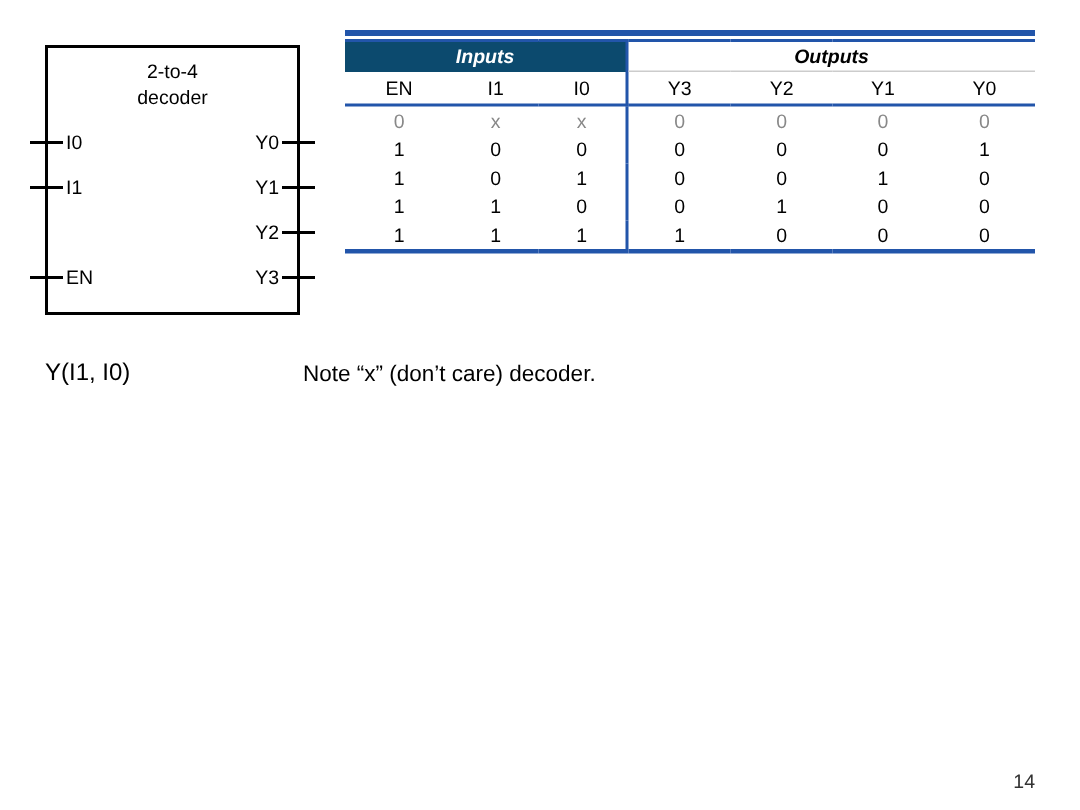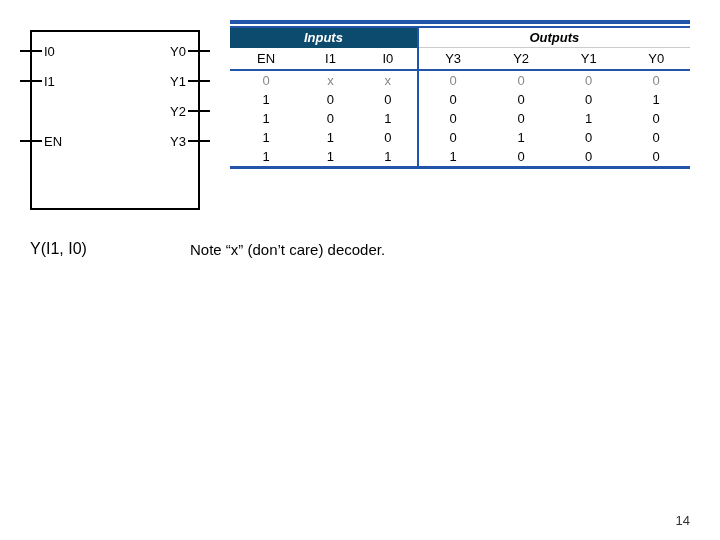--- a/index.html
+++ b/index.html
@@ -100,21 +100,21 @@
       width: 100%;
       margin-bottom: 2px;
     }
 
     
     .bottom-section {
       display: flex;
       flex-direction: row;
       margin-top: 30px;
       align-items: center;
-      gap: 40px;
+      gap: 52px;
     }
 
     .y-function {
       font-size: 16px;
       min-width: 120px;
     }
 
     .note-text {
       font-size: 15px;
     }
@@ -162,20 +162,24 @@
   </style>
 </head>
 <body>
 
 <div class="main-container">
 
   <div class="top-section">
 
     <div style="position:relative; width:170px; flex-shrink:0; margin-top:10px;">
       <div class="decoder-box">
+        <div class="decoder-title">
+          <span>2-to-4</span><br>
+          <span>decoder</span>
+        </div>
 
         <div class="decoder-inner">
 
           <div class="decoder-left-labels">
             <div class="decoder-pin-row">
               <div class="hline" style="margin-left:-30px;"></div>
               <span style="margin-left:2px;">I0</span>
             </div>
             <div class="decoder-pin-row">
               <div class="hline" style="margin-left:-30px;"></div>

